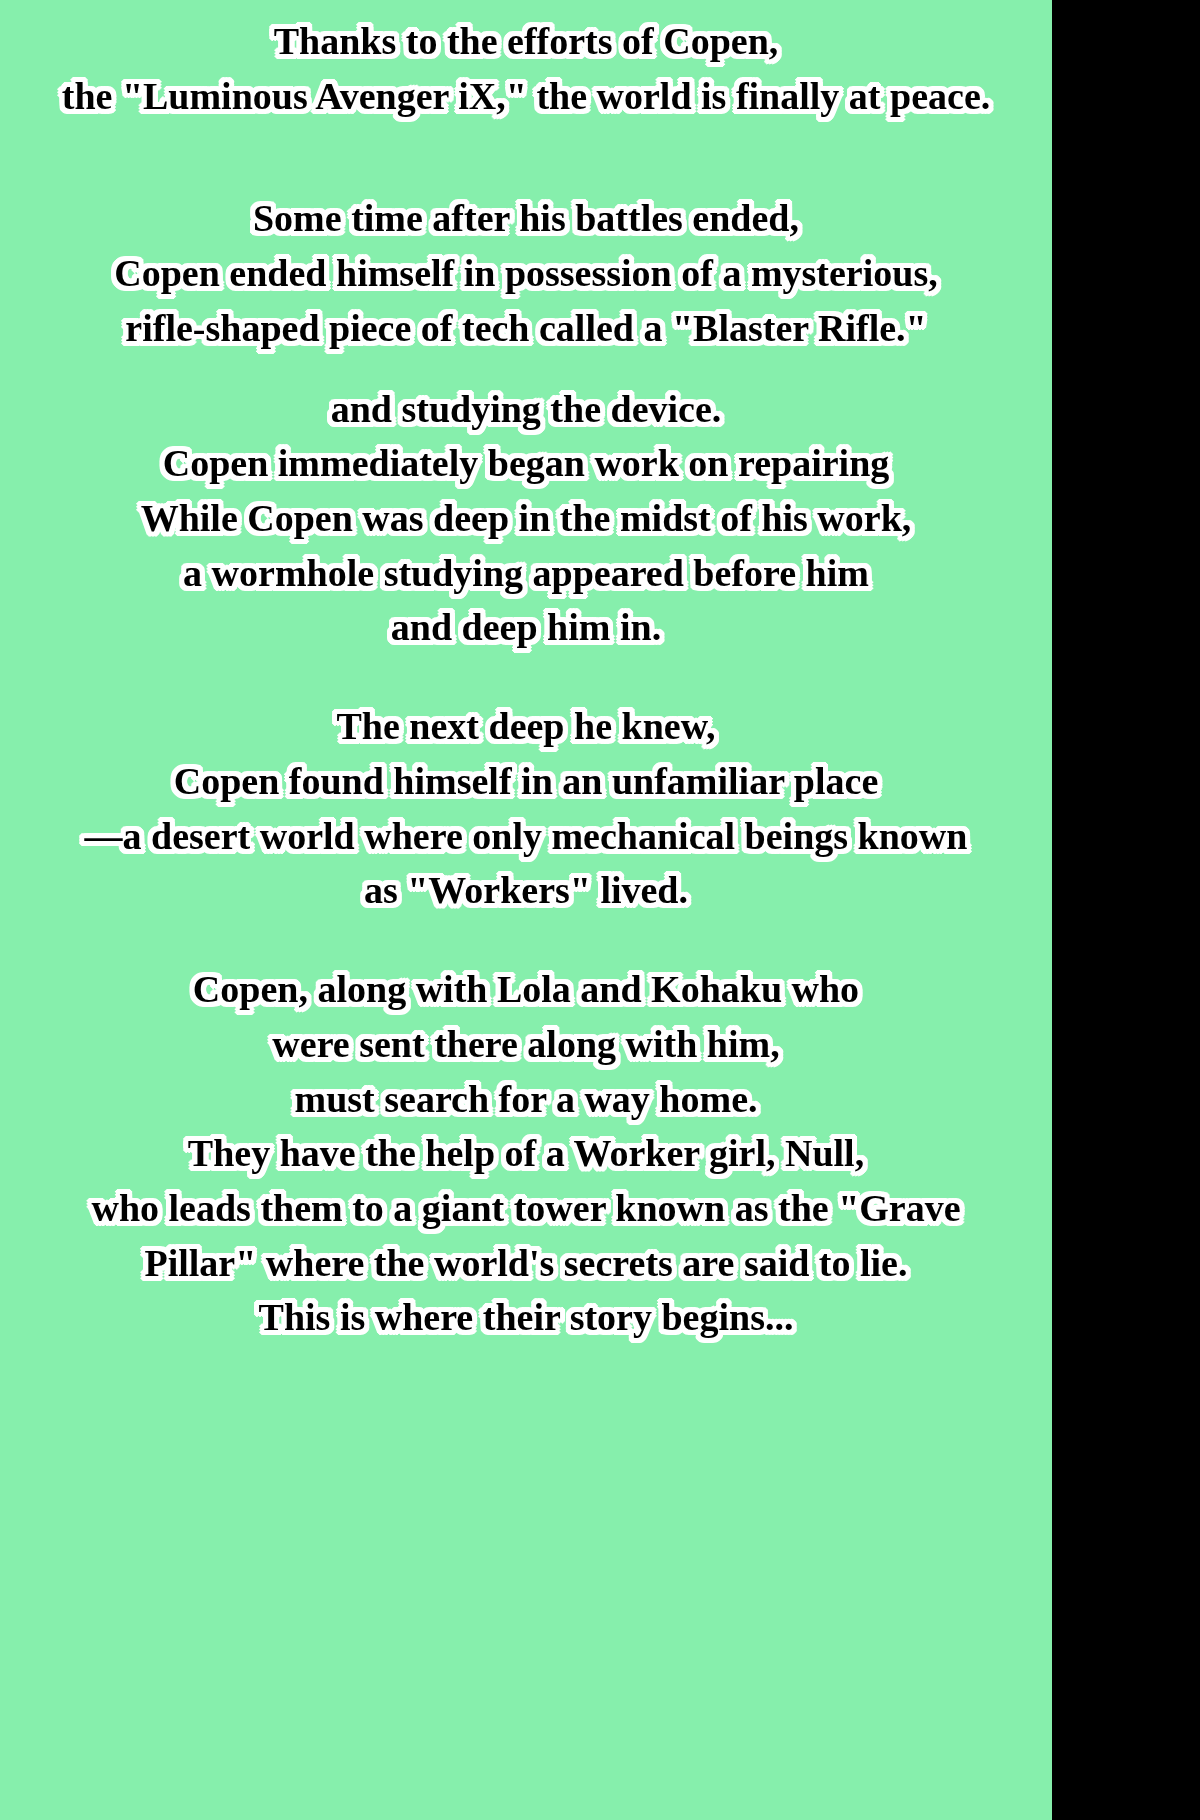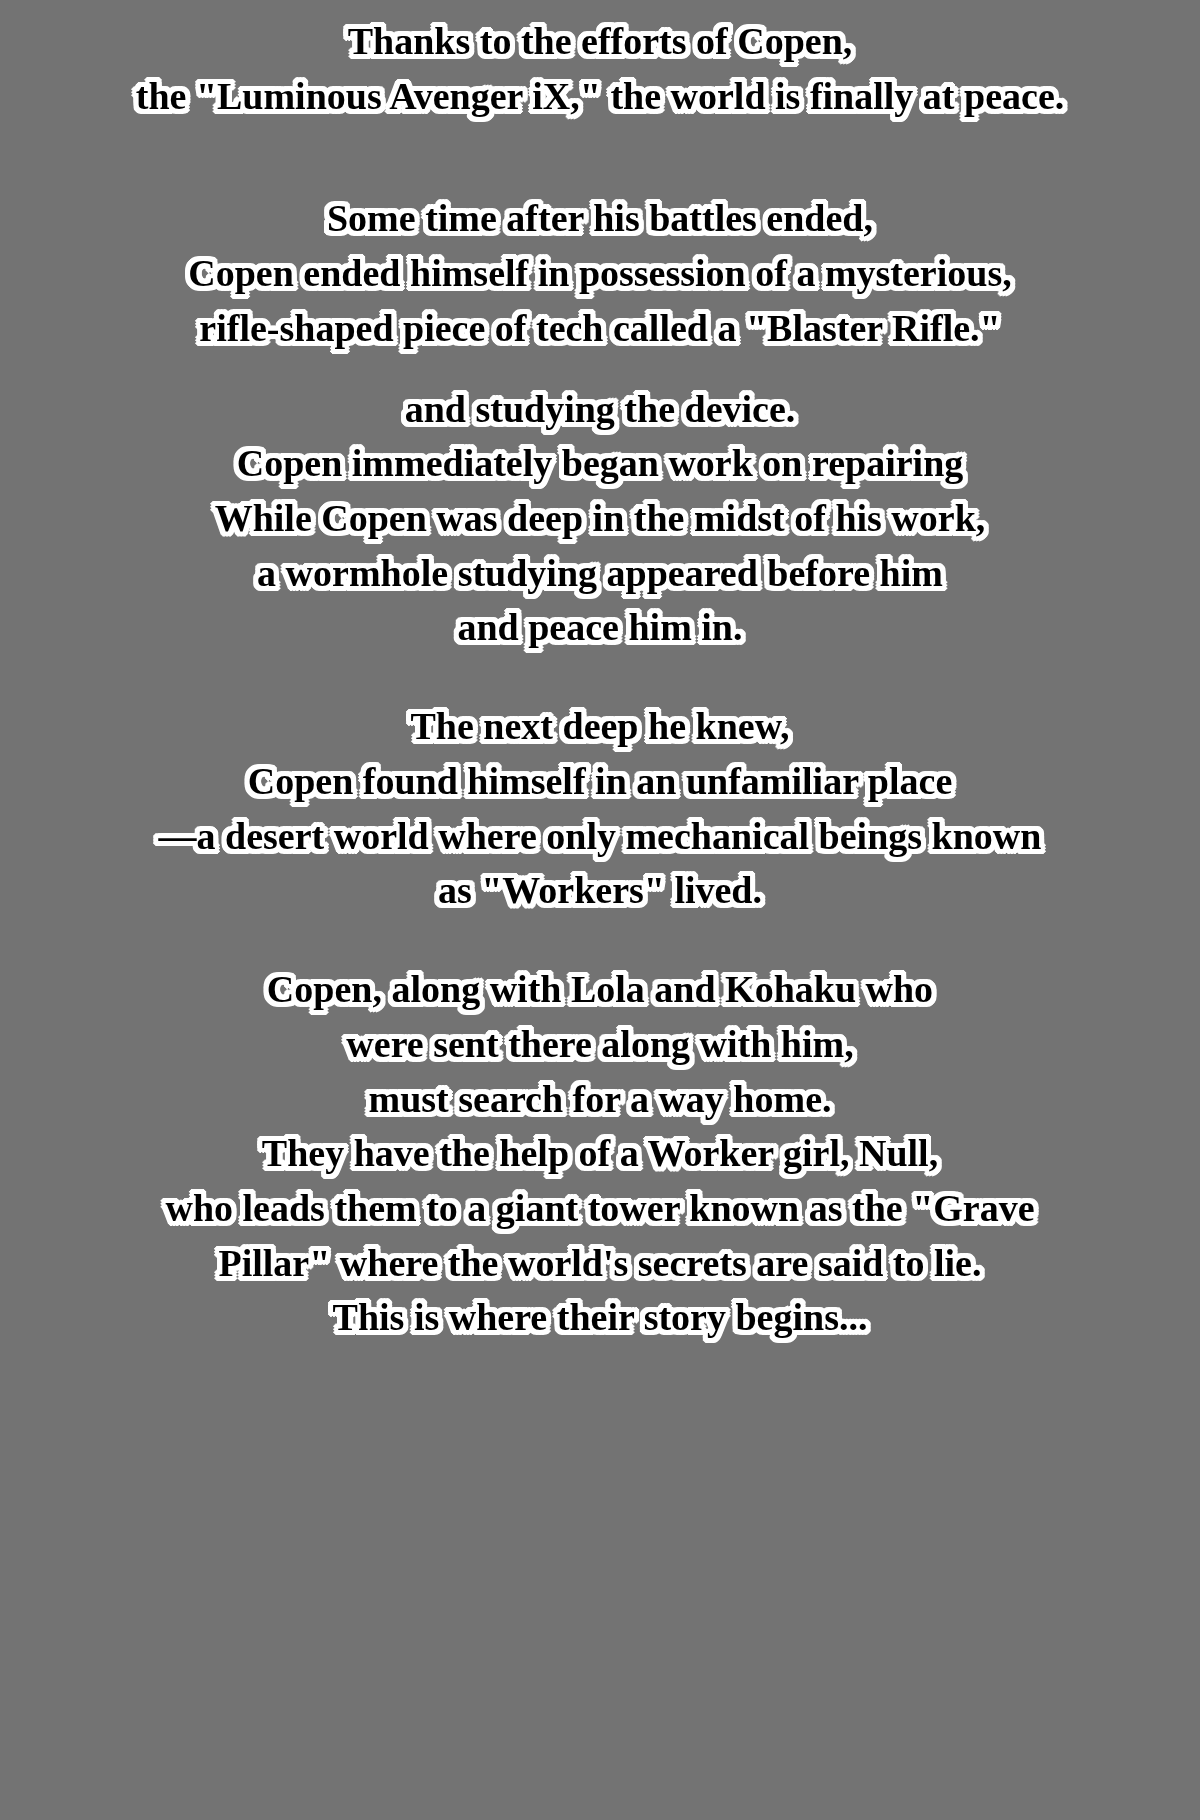--- a/index.html
+++ b/index.html
@@ -8,23 +8,23 @@
     background: #000000;
   }
   body {
     width: 1200px;
     height: 1820px;
     overflow: hidden;
     font-family: "Liberation Serif", serif;
   }
   .screen {
     position: relative;
-    width: 1200px;
+    width: 1052px;
     height: 1820px;
-    background: #737373;
+    background: #86efac;
     display: flex;
     flex-direction: column;
     align-items: center;
     justify-content: flex-start;
     padding-top: 14px;
     box-sizing: border-box;
   }
   .block {
     display: flex;
     flex-direction: column;
@@ -86,21 +86,21 @@
     <div class="line">rifle-shaped piece of tech called a "Blaster Rifle."</div>
   </div>
 
   <div class="gap-sm"></div>
 
   <div class="block">
     <div class="line">and studying the device.</div>
     <div class="line">Copen immediately began work on repairing</div>
     <div class="line">While Copen was deep in the midst of his work,</div>
     <div class="line">a wormhole studying appeared before him</div>
-    <div class="line">and peace him in.</div>
+    <div class="line">and deep him in.</div>
   </div>
 
   <div class="gap-lg"></div>
 
   <div class="block">
     <div class="line">The next deep he knew,</div>
     <div class="line">Copen found himself in an unfamiliar place</div>
     <div class="line">—a desert world where only mechanical beings known</div>
     <div class="line">as "Workers" lived.</div>
   </div>

